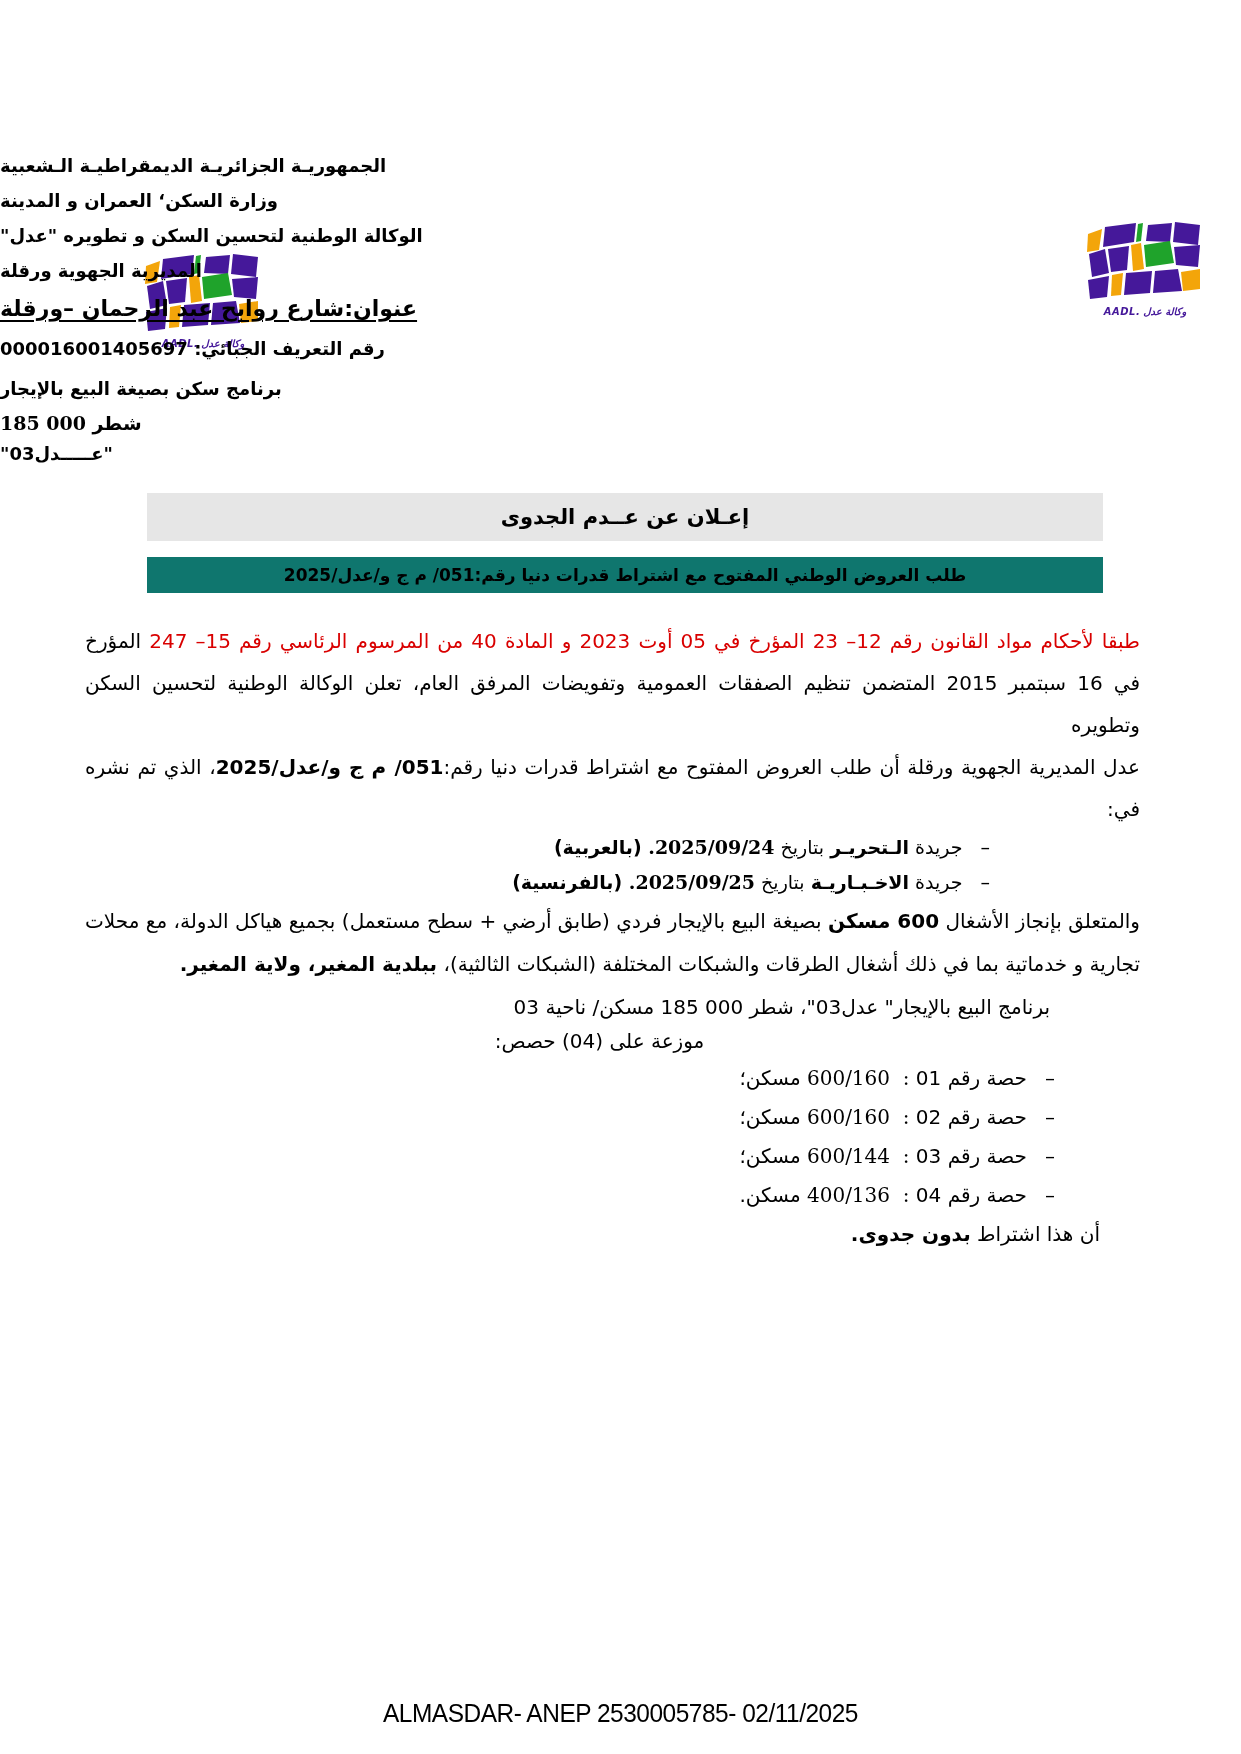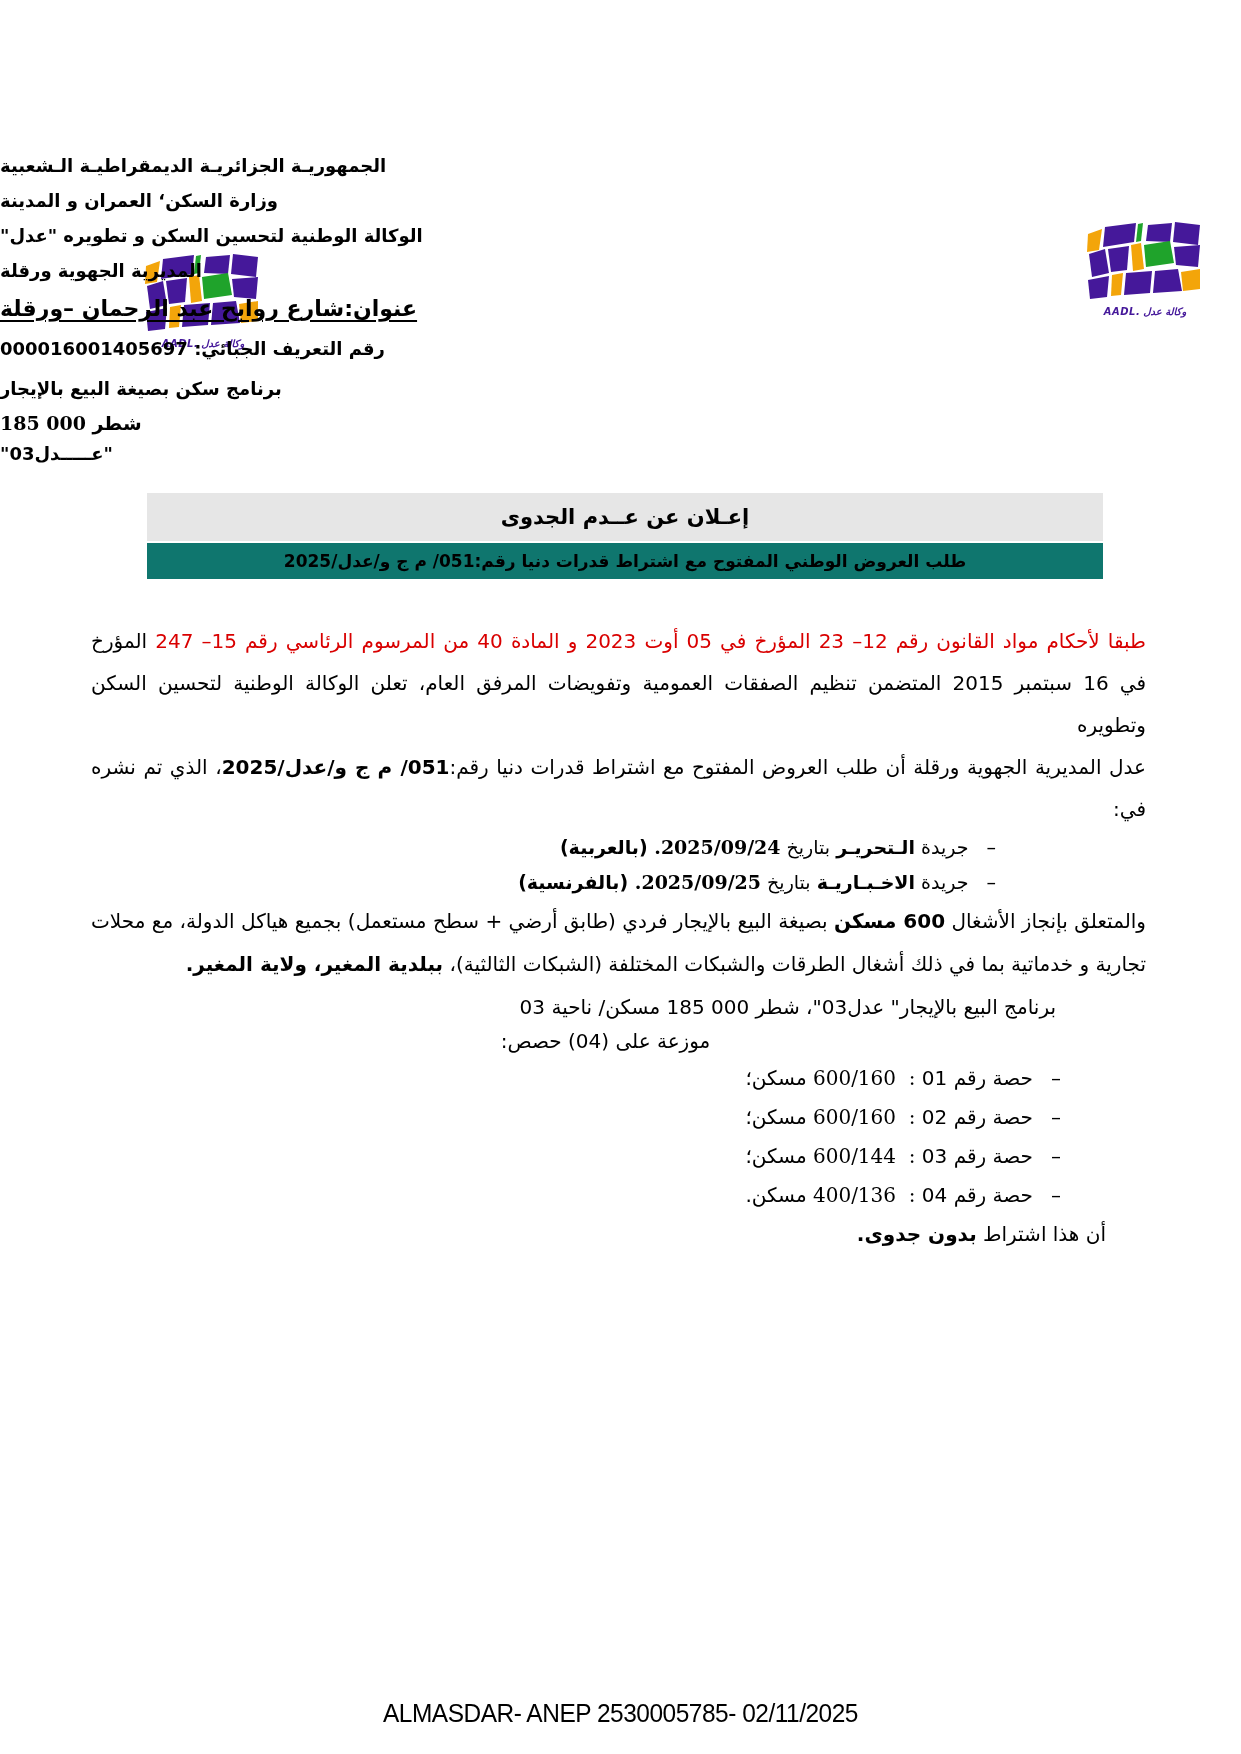--- a/index.html
+++ b/index.html
@@ -18,24 +18,24 @@
   
   .header{position:absolute;top:148px;left:0;width:100%;text-align:left;font-weight:bold;}
   .h-line{font-size:18px;line-height:35px;}
   .h-address{font-size:22px;line-height:41px;text-decoration:underline;text-underline-offset:4px;}
   .h-taxid{font-size:18px;line-height:40px;}
   .h-program{font-size:18px;line-height:39px;}
   .h-tranche{font-size:19px;line-height:31px;font-family:"DejaVu Serif","DejaVu Sans",serif;}
   .h-adl{font-size:18px;line-height:30px;}
   
   .banner{position:absolute;top:493px;left:147px;width:956px;text-align:center;font-weight:bold;}
-  .banner-title{background:#e6e6e6;height:48px;line-height:48px;font-size:21px;margin-bottom:2px;}
+  .banner-title{background:#e6e6e6;height:48px;line-height:48px;font-size:21px;margin-bottom:16px;}
   .banner-subtitle{background:#0f766e;height:36px;line-height:36px;font-size:17px;}
   
-  .docbody{position:absolute;top:620px;right:95px;width:1055px;font-size:20px;}
+  .docbody{position:absolute;top:620px;right:101px;width:1055px;font-size:20px;}
   .jline{text-align:justify;text-align-last:justify;line-height:42px;white-space:nowrap0;}
   .red{color:#d90000;}
   .b{font-weight:bold;}
   .num{font-family:"DejaVu Serif","DejaVu Sans",serif;}
   .journal-list{font-size:19px;line-height:35px;padding-left:0;padding-right:150px;}
   .dash{padding-left:18px;}
   .p2line{line-height:43px;text-align:justify;text-align-last:justify;}
   .p2last{line-height:43px;text-align:right;text-align-last:right;}
   .p2prog{line-height:43px;text-align:right;padding-right:90px;}
   .dist-heading{line-height:36px;margin-top:-6px;padding-right:26px;text-align:center;}

